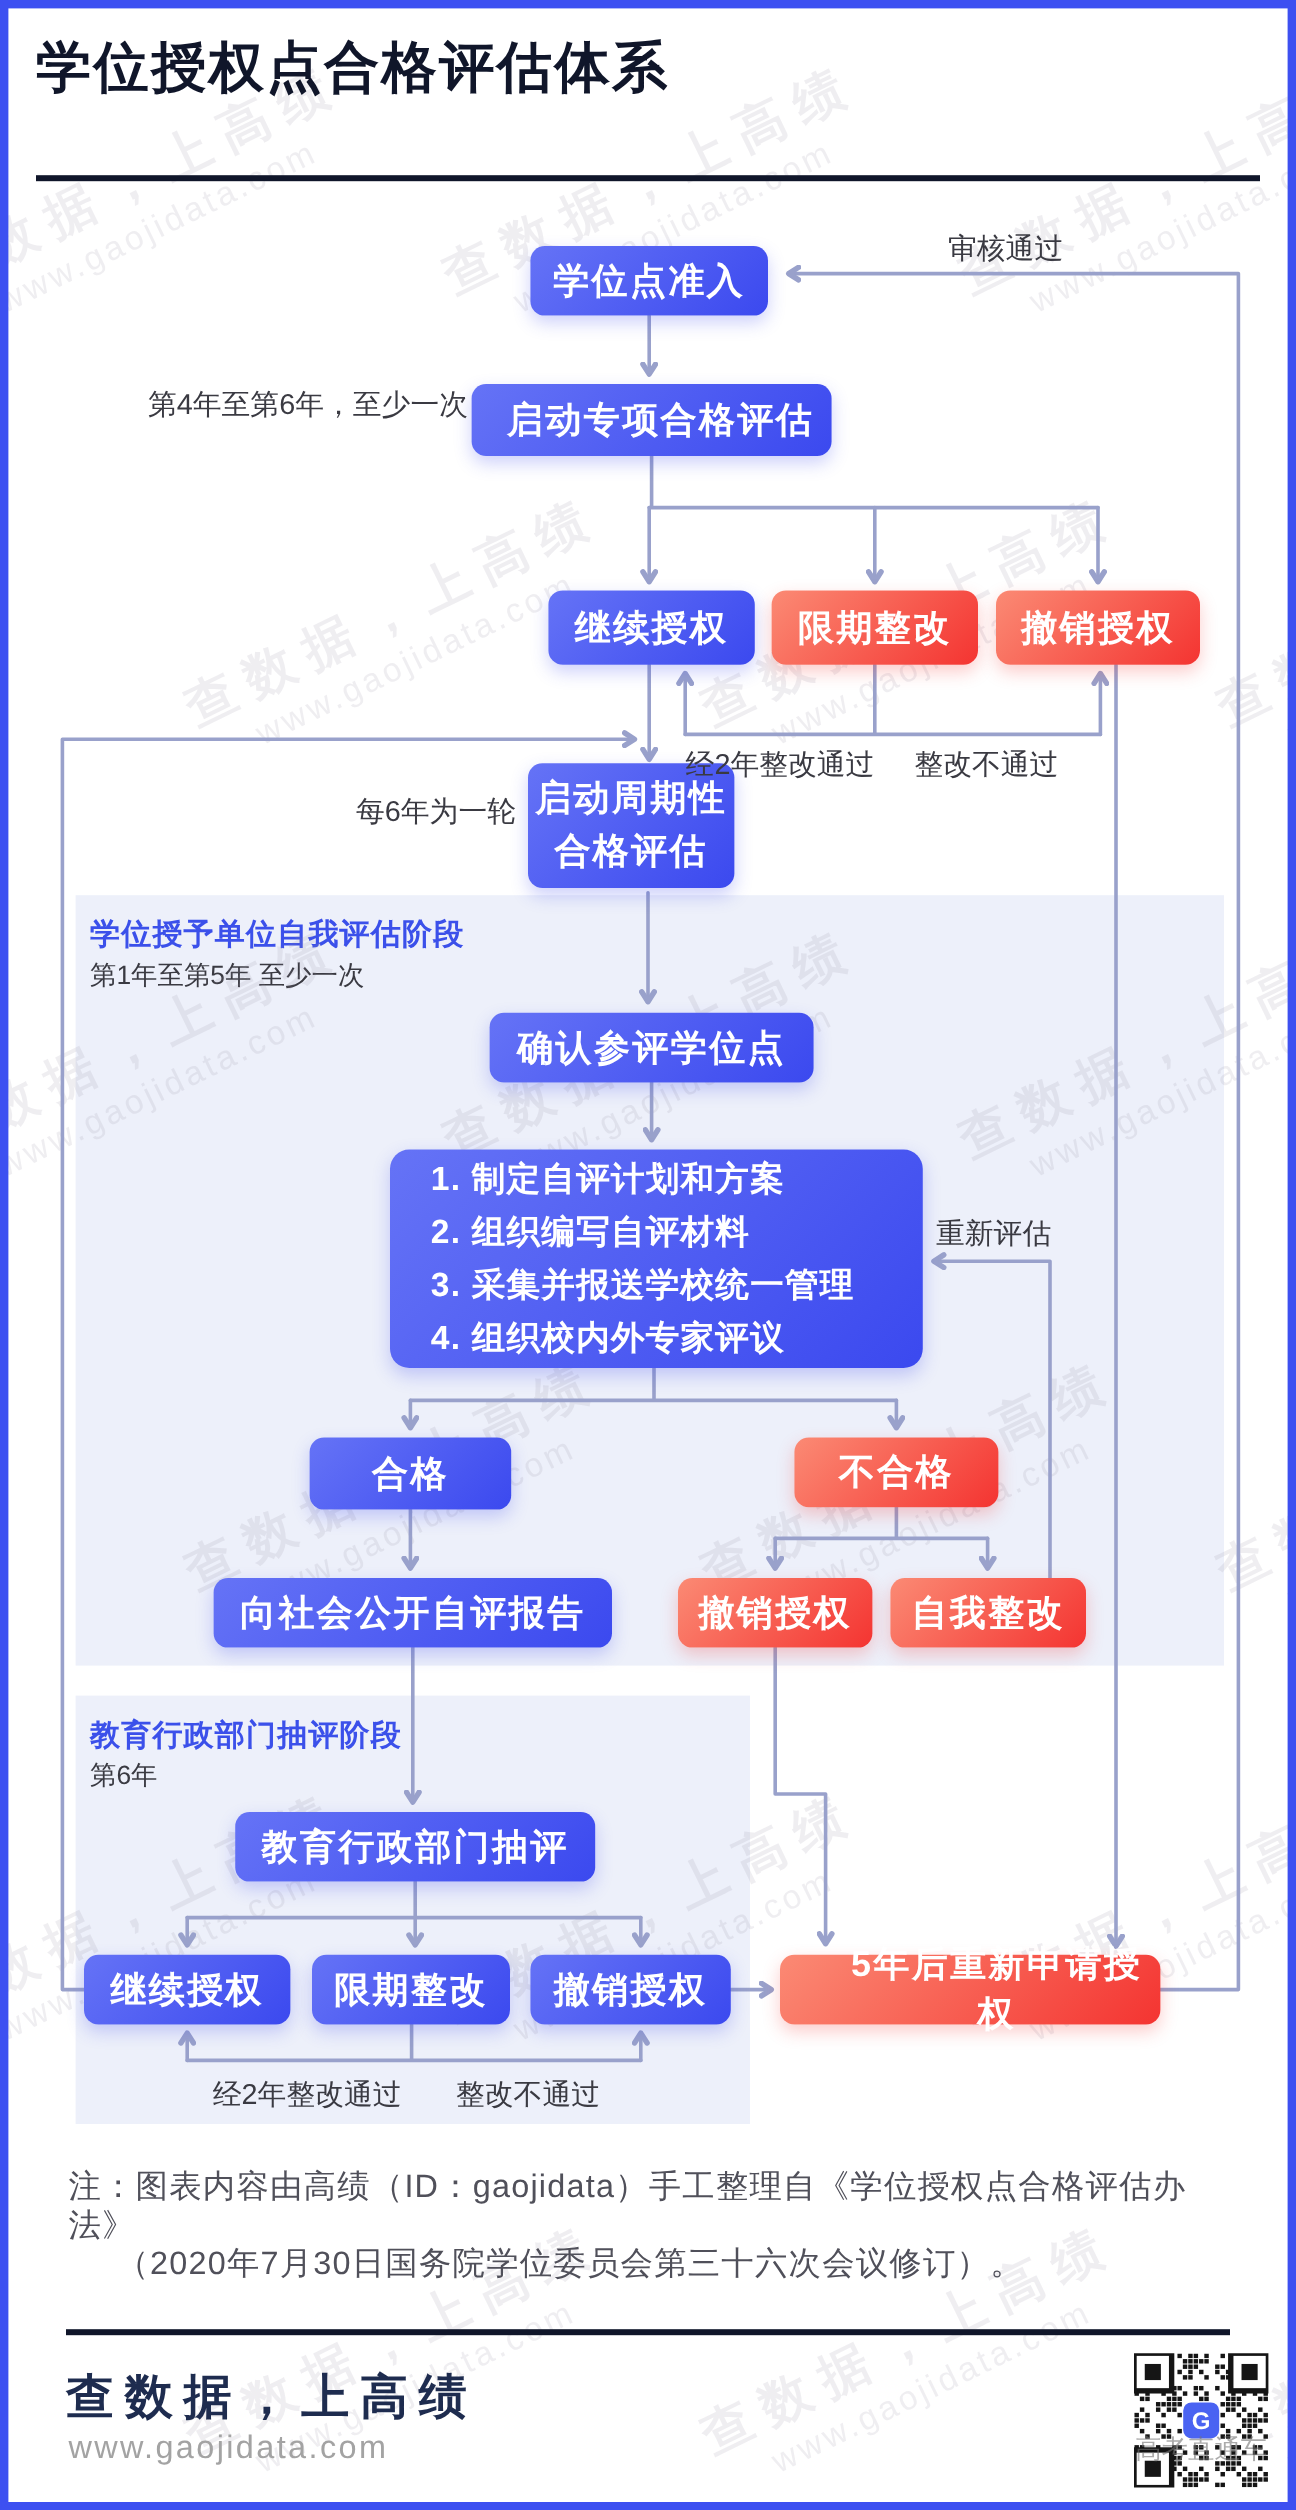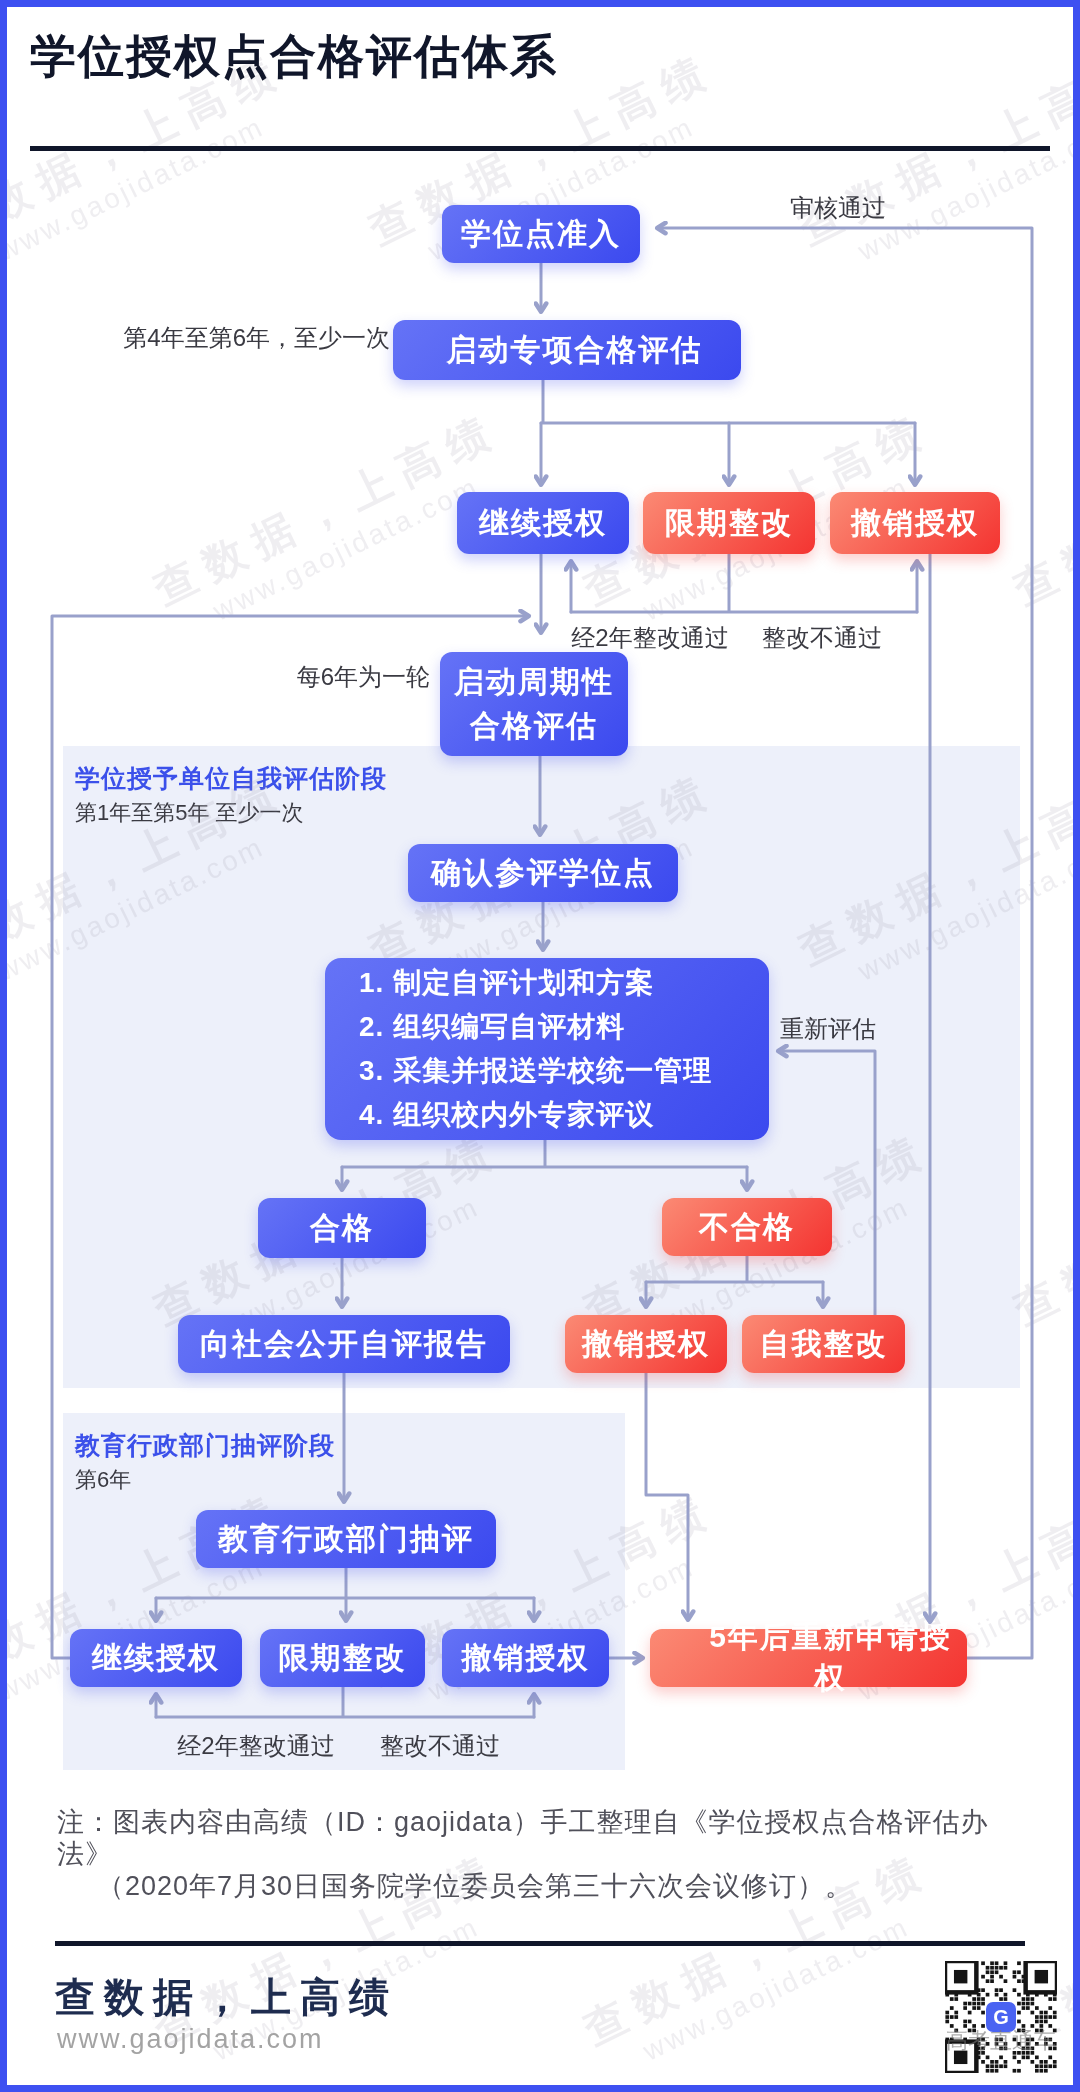--- a/index.html
+++ b/index.html
@@ -218,33 +218,33 @@
     <path d="M156 1717 V1695" marker-end="url(#arrowhead)"></path>
     <path d="M534 1717 V1695" marker-end="url(#arrowhead)"></path>
 
     <path d="M609 1658 H642" marker-end="url(#arrowhead)"></path>
   </svg>
 
   <div id="nodes">
       <div class="node blue" style="left: 442px; top: 205px; width: 198px; height: 58px;">
         <div class="ln">学位点准入</div>
       </div>
-      <div class="node blue" style="left: 393px; top: 320px; width: 348px; height: 60px; padding-left: 15px;">
+      <div class="node blue" style="left: 393px; top: 320px; width: 300px; height: 60px; padding-left: 15px;">
         <div class="ln">启动专项合格评估</div>
       </div>
       <div class="node blue" style="left: 457px; top: 492px; width: 172px; height: 62px;">
         <div class="ln">继续授权</div>
       </div>
       <div class="node red" style="left: 643px; top: 492px; width: 172px; height: 62px;">
         <div class="ln">限期整改</div>
       </div>
       <div class="node red" style="left: 830px; top: 492px; width: 170px; height: 62px;">
         <div class="ln">撤销授权</div>
       </div>
-      <div class="node blue" style="left: 440px; top: 652px; width: 188px; height: 104px;">
+      <div class="node blue" style="left: 440px; top: 636px; width: 172px; height: 104px;">
         <div class="ln ln2">启动周期性</div>
         <div class="ln ln2">合格评估</div>
       </div>
       <div class="node blue" style="left: 408px; top: 844px; width: 270px; height: 58px;">
         <div class="ln">确认参评学位点</div>
       </div>
       <div class="node blue list" style="left: 325px; top: 958px; width: 444px; height: 182px; text-align: center;">
         <div class="ln">1. 制定自评计划和方案</div>
         <div class="ln">2. 组织编写自评材料</div>
         <div class="ln">3. 采集并报送学校统一管理</div>

